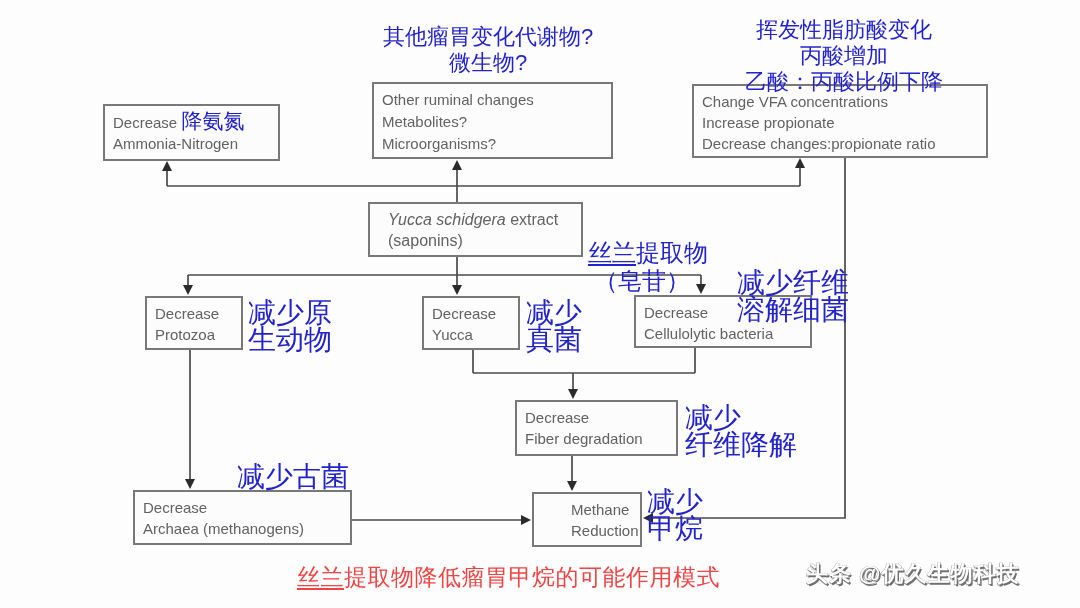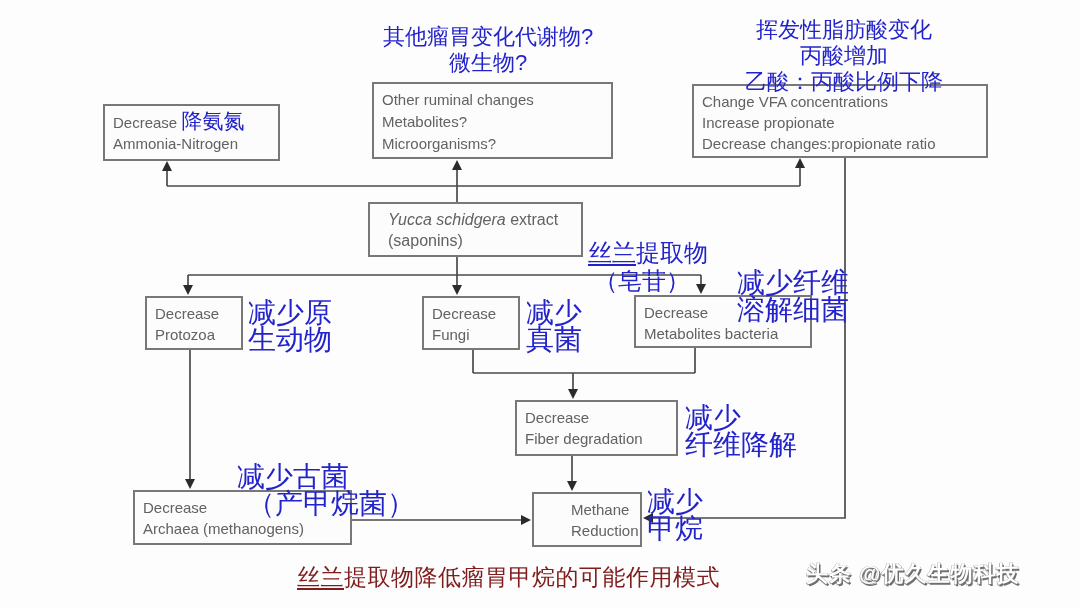--- a/index.html
+++ b/index.html
@@ -16,21 +16,21 @@
   .box .ln{display:block;}
   .cn{
     position:absolute;color:#2323cb;font-size:28px;line-height:27px;
     white-space:nowrap;font-family:"Liberation Sans",sans-serif;
   }
   .cn-header{font-size:22px;line-height:26px;text-align:center;}
   .cn-inline{color:#2323cb;font-size:20px;line-height:20px;}
   .u{text-decoration:underline;text-underline-offset:3px;}
   .it{font-style:italic;}
   .line1-flex{display:flex;align-items:baseline;gap:7px;}
-  #caption{position:absolute;left:297px;top:562px;color:#7f1d1d;font-size:23px;letter-spacing:.5px;}
+  #caption{position:absolute;left:297px;top:562px;color:#ef4444;font-size:23px;letter-spacing:.5px;}
   #watermark{
     position:absolute;left:806px;top:559px;font-size:22px;font-weight:bold;letter-spacing:1px;
     color:#ffffff;
     text-shadow:1.5px 1.5px 0 #6f6f6f,-0.5px -0.5px 0 #a9a9a9,0.5px -0.5px 0 #9a9a9a,-0.5px 0.5px 0 #9a9a9a;
   }
 </style>
 </head>
 <body>
 
 <div id="canvas">
@@ -105,26 +105,26 @@
     <span class="ln">(saponins)</span>
   </div>
 
   <div class="box" style="left:145px;top:296px;width:98px;height:54px;">
     <span class="ln">Decrease</span>
     <span class="ln">Protozoa</span>
   </div>
 
   <div class="box" style="left:422px;top:296px;width:98px;height:54px;">
     <span class="ln">Decrease</span>
-    <span class="ln">Fungi</span>
+    <span class="ln">Yucca</span>
   </div>
 
   <div class="box" style="left:634px;top:295px;width:178px;height:53px;">
     <span class="ln">Decrease</span>
-    <span class="ln">Metabolites bacteria</span>
+    <span class="ln">Cellulolytic bacteria</span>
   </div>
 
   <div class="box" style="left:515px;top:400px;width:163px;height:56px;">
     <span class="ln">Decrease</span>
     <span class="ln">Fiber degradation</span>
   </div>
 
   <div class="box" style="left:133px;top:490px;width:219px;height:55px;">
     <span class="ln">Decrease</span>
     <span class="ln">Archaea (methanogens)</span>
@@ -166,21 +166,20 @@
     <div>溶解细菌</div>
   </div>
 
   <div class="cn" style="left:685px;top:404px;">
     <div>减少</div>
     <div>纤维降解</div>
   </div>
 
   <div class="cn" style="left:237px;top:463px;">
     <div>减少古菌</div>
-    <div style="margin-left:10px;">（产甲烷菌）</div>
   </div>
 
   <div class="cn" style="left:647px;top:488px;">
     <div>减少</div>
     <div>甲烷</div>
   </div>
 
   <div id="caption">
     <span class="u">丝兰</span><span>提取物降低瘤胃甲烷的可能作用模式</span>
   </div>

